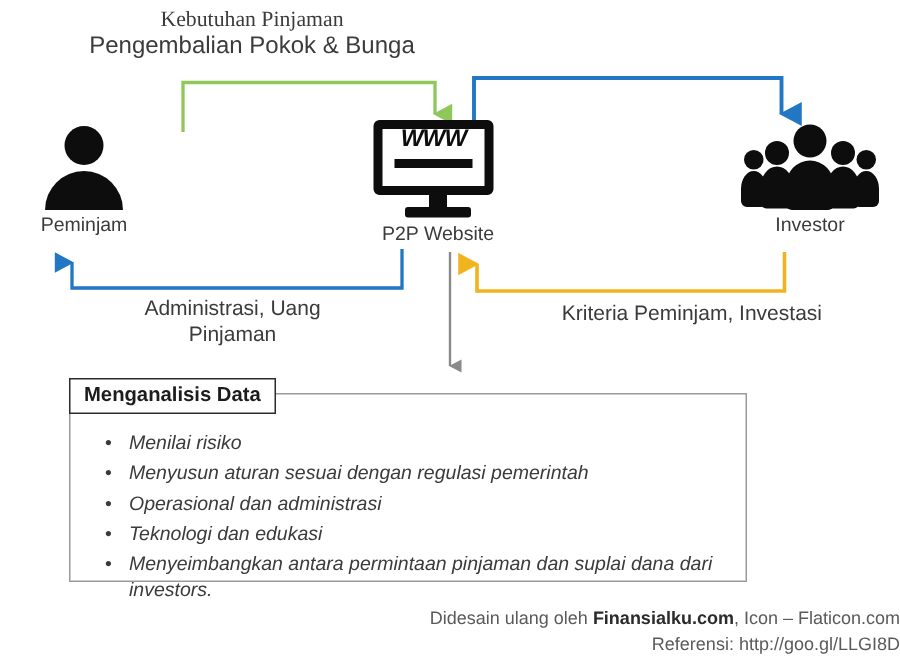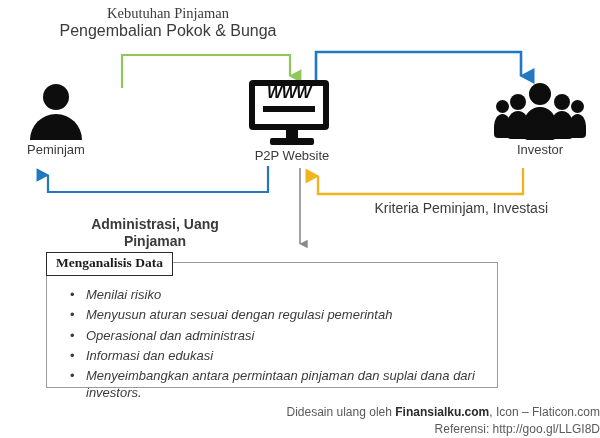--- a/index.html
+++ b/index.html
@@ -23,21 +23,21 @@
   .flow-label .l1{font-size:14.5px;display:block;font-family:Liberation Serif, serif;}
   .flow-label .l2{font-size:16px;display:block;}
 
   #label-left-top{left:38px;top:5px;width:260px;}
   #label-right-top{left:310px;top:5px;width:260px;}
 
   .flow-label-b{
     position:absolute;text-align:center;line-height:1.2;
     font-size:14px;color:#3b3b3b;
   }
-  #label-left-bottom{left:40px;top:216px;width:230px;font-weight:bold;}
+  #label-left-bottom{left:40px;top:197px;width:230px;}
   #label-right-bottom{left:308px;top:200px;width:240px;text-align:right;}
 
   
   .node{position:absolute;text-align:center;}
   .node .caption{
     font-size:13px;color:#3b3b3b;margin-top:2px;white-space:nowrap;
   }
   #node-peminjam{left:8px;top:84px;width:96px;}
   #node-website{left:236px;top:80px;width:112px;}
   #node-investor{left:488px;top:82px;width:104px;}
@@ -92,21 +92,20 @@
   #analysis-box{
     position:absolute;left:46px;top:262px;width:452px;height:126px;
     border:1px solid #9a9a9a;background:#ffffff;box-sizing:border-box;
   }
   #analysis-title{
     position:absolute;left:46px;top:252px;
     border:1.6px solid #2b2b2b;background:#ffffff;
     padding:3px 9px 4px 9px;
     font-weight:bold;font-size:13.5px;color:#1c1c1c;
     line-height:1.1;
-    font-family:Liberation Serif, serif;
   }
   #analysis-list{
     position:absolute;left:70px;top:286px;width:420px;
     font-size:13px;color:#3b3b3b;line-height:1.33;
   }
   .bullet-row{display:flex;margin-bottom:3px;}
   .bullet-dot{
     width:16px;flex:0 0 16px;color:#3b3b3b;font-size:13px;line-height:1.33;
   }
   .bullet-text{flex:1 1 auto;font-style:italic;}
@@ -219,21 +218,21 @@
     <div class="bullet-row">
       <span class="bullet-dot">•</span>
       <span class="bullet-text">Menyusun aturan sesuai dengan regulasi pemerintah</span>
     </div>
     <div class="bullet-row">
       <span class="bullet-dot">•</span>
       <span class="bullet-text">Operasional dan administrasi</span>
     </div>
     <div class="bullet-row">
       <span class="bullet-dot">•</span>
-      <span class="bullet-text">Informasi dan edukasi</span>
+      <span class="bullet-text">Teknologi dan edukasi</span>
     </div>
     <div class="bullet-row">
       <span class="bullet-dot">•</span>
       <span class="bullet-text">Menyeimbangkan antara permintaan pinjaman dan suplai dana dari investors.</span>
     </div>
   </div>
 
   <div id="footer">
     <div>
       <span>Didesain ulang oleh </span><b>Finansialku.com</b><span>, Icon – Flaticon.com</span>

